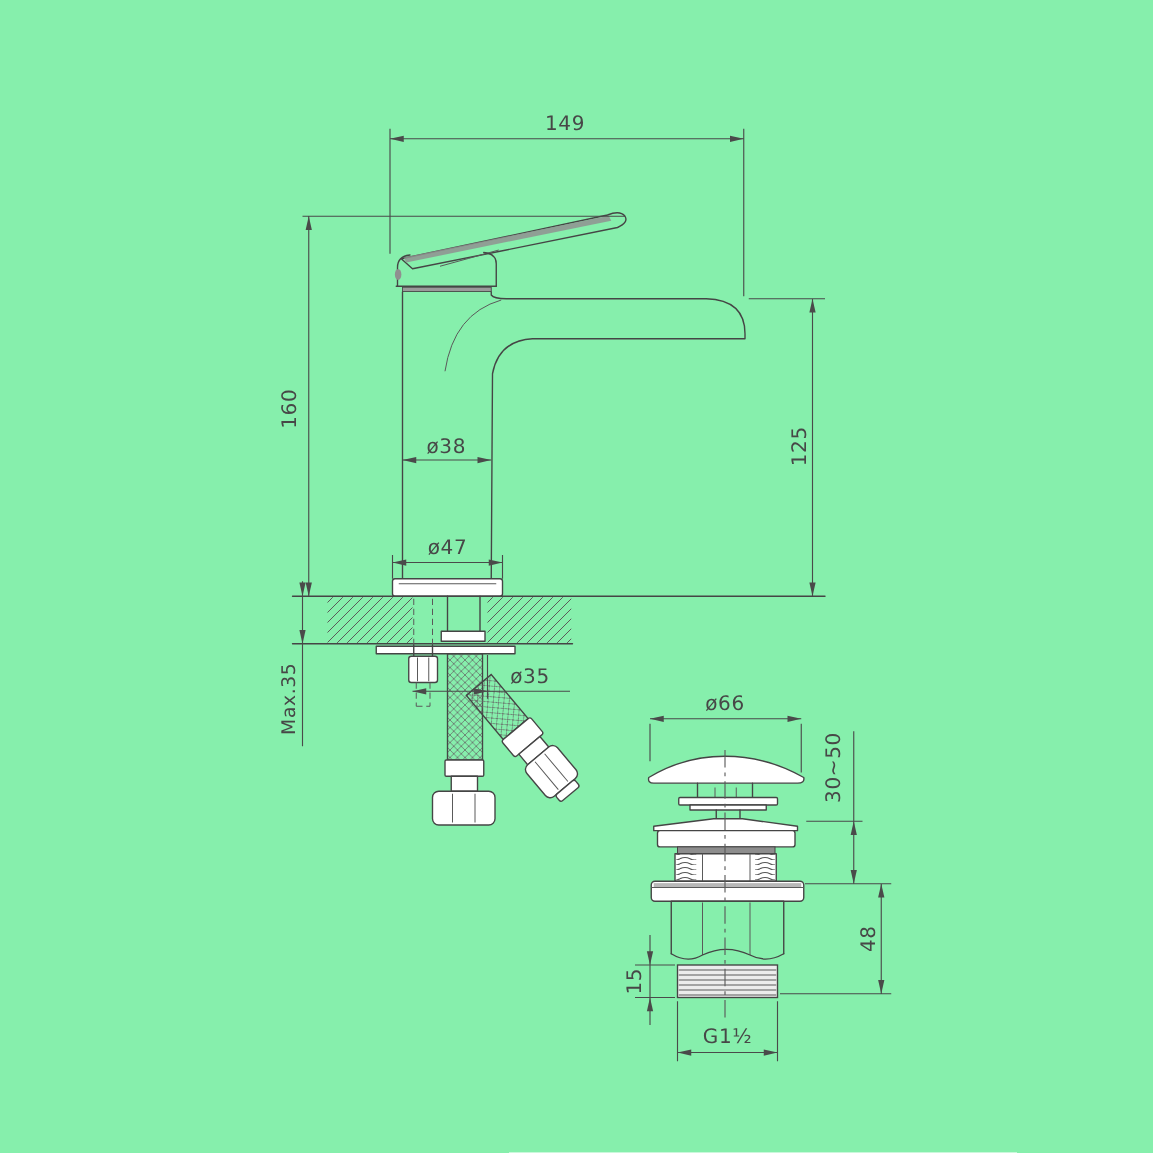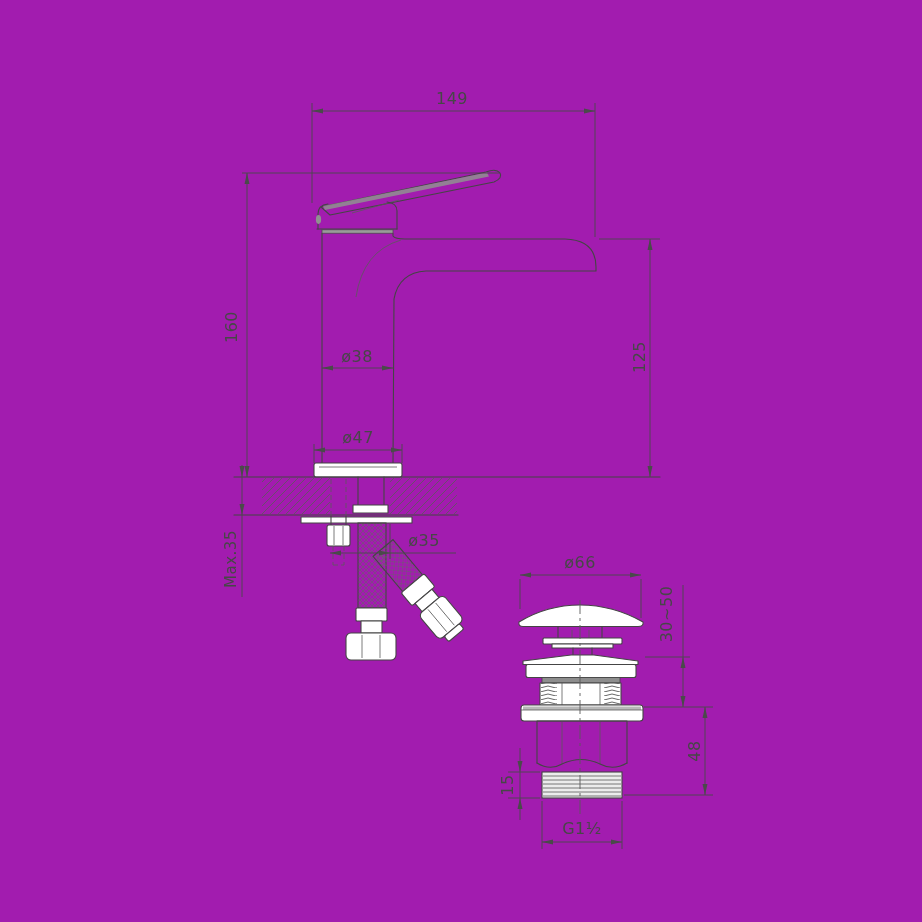--- a/index.html
+++ b/index.html
@@ -1,16 +1,16 @@
 <!DOCTYPE html>
 <html><head>
 <meta charset="utf-8">
 <style>
   html,body{margin:0;padding:0;background:#ffffff;width:922px;height:922px;overflow:hidden;}
-  .stage{position:relative;width:922px;height:922px;background:#a21caf;}
+  .stage{position:relative;width:922px;height:922px;background:#86efac;}
   svg{display:block;}
   .ln{stroke:#454545;fill:none;stroke-width:1.1;stroke-linejoin:round;stroke-linecap:round;}
   .thin{stroke:#5a5a5a;fill:none;stroke-width:.8;}
   .white{fill:#ffffff;}
   .dash{stroke-dasharray:5 3;}
   .cl{stroke:#5a5a5a;fill:none;stroke-width:.9;stroke-dasharray:14 4 3 4;}
   .dim{stroke:#4a4a4a;fill:none;stroke-width:.9;}
   .arr{fill:#4a4a4a;stroke:none;}
   .txt{font-family:"DejaVu Sans",sans-serif;font-size:16px;fill:#474747;letter-spacing:.5px;}
   .txts{font-family:"DejaVu Sans",sans-serif;font-size:15px;fill:#474747;letter-spacing:.5px;}

